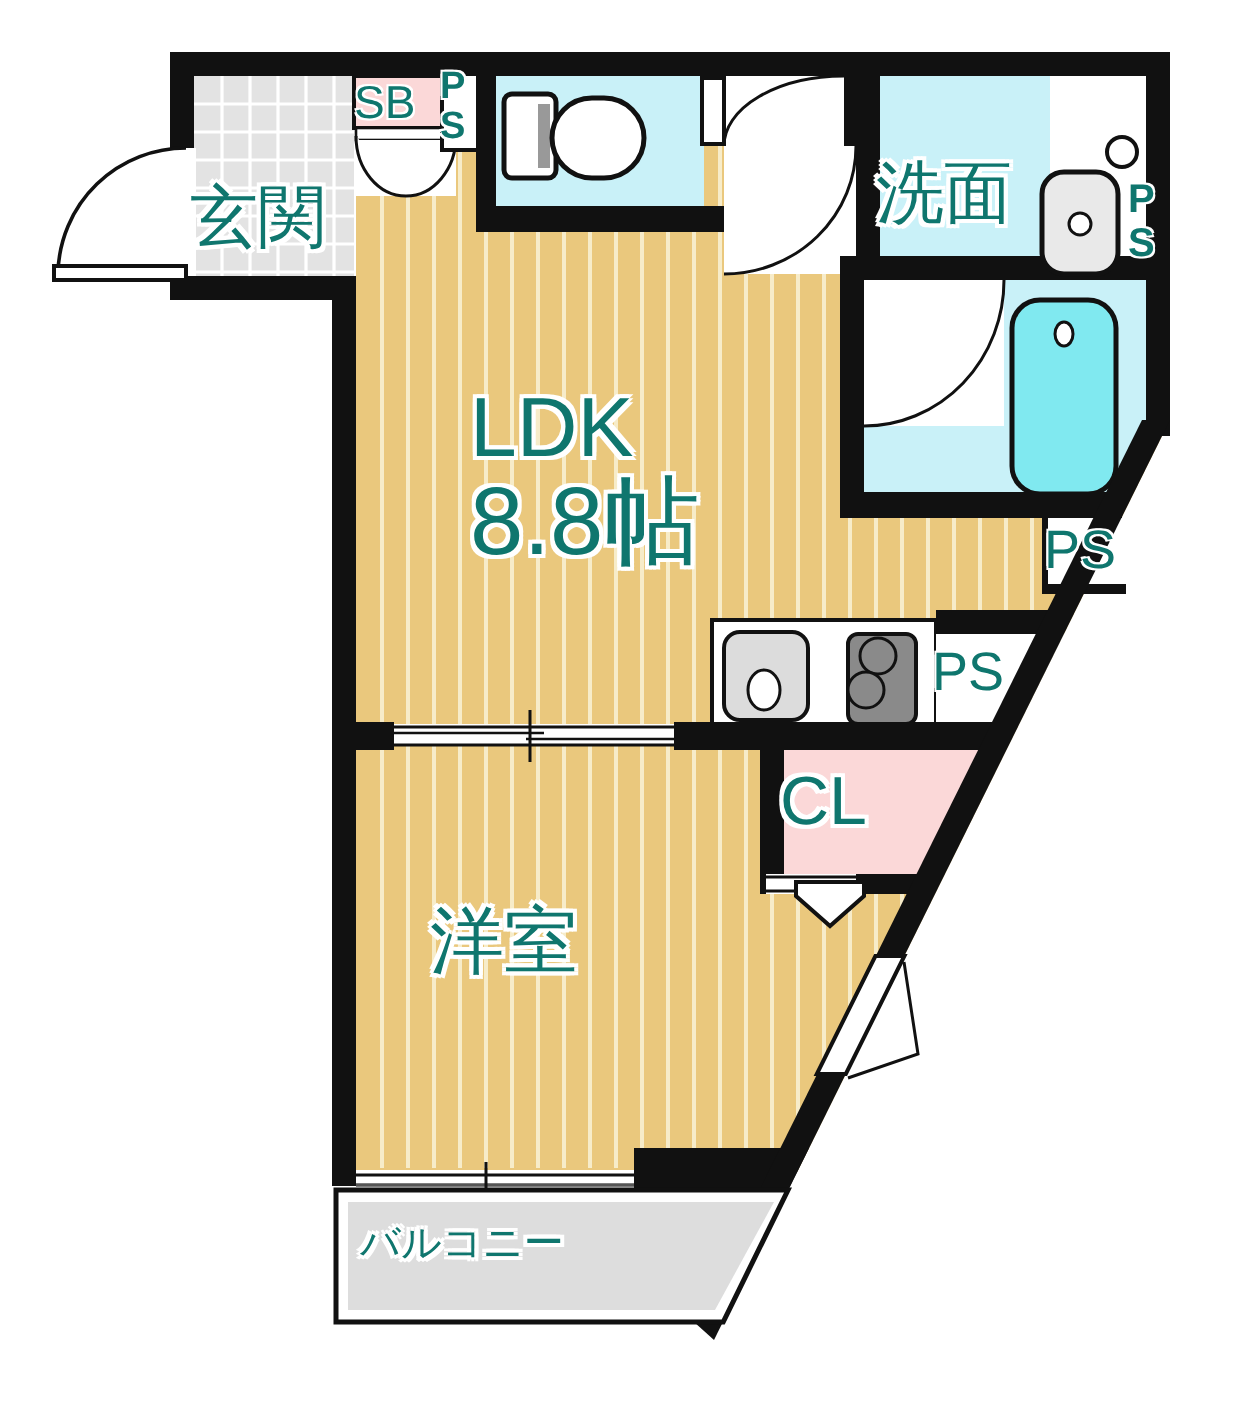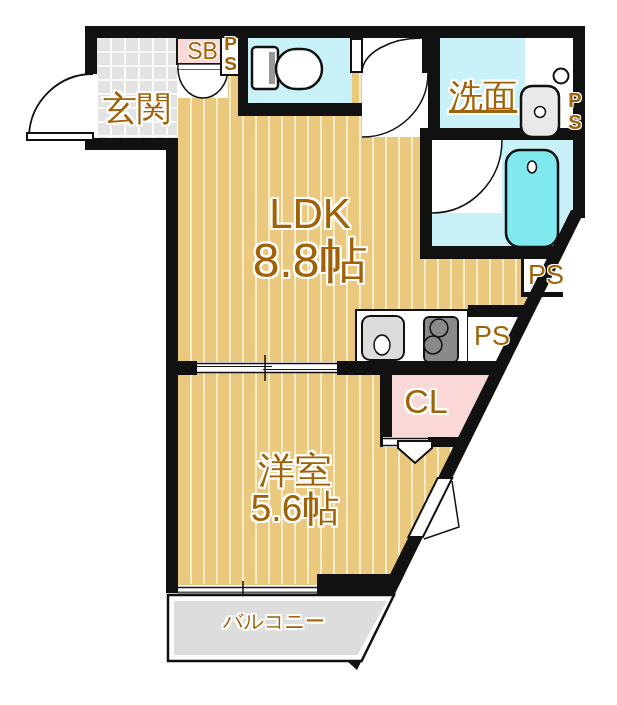--- a/index.html
+++ b/index.html
@@ -1,19 +1,19 @@
 <!DOCTYPE html>
 <html><head>
 <meta charset="utf-8">
 <style>
   html,body{margin:0;padding:0;background:#fff;}
   .plan{position:relative;width:617px;height:705px;background:#ffffff;overflow:hidden;
         font-family:"Liberation Sans","DejaVu Sans",sans-serif;}
   .plan svg{position:absolute;left:0;top:0;}
-  .lbl{position:absolute;color:#a16207;text-align:center;white-space:pre-line;
+  .lbl{position:absolute;color:#0f766e;white-space:pre-line;
        text-shadow:-2px -2px 0 #fff,2px -2px 0 #fff,-2px 2px 0 #fff,2px 2px 0 #fff,
                    0 -2px 0 #fff,0 2px 0 #fff,-2px 0 0 #fff,2px 0 0 #fff;}
   .lbl.sm{text-shadow:-1px -1px 0 #fff,1px -1px 0 #fff,-1px 1px 0 #fff,1px 1px 0 #fff;}
 </style>
 </head>
 <body>
 
 <div class="plan">
   <svg width="617" height="705" viewBox="0 0 617 705">
 
@@ -173,24 +173,23 @@
     <g>
       <polygon points="168,595 394,595 361.6,661 168,661" fill="#fff" stroke="#111" stroke-width="2.5"></polygon>
       <polygon points="174,601 387,601 357.5,655 174,655" fill="#dddddd"></polygon>
     </g>
   </svg>
 
   <div class="lbl" style="left:95px;  top:86px;  width:84px;  font-size:34px;">玄関</div>
   <div class="lbl sm" style="left:177px; top:39px;  width:51px;  font-size:23px; line-height:25px;">SB</div>
   <div class="lbl sm" style="left:220px; top:34px;  width:21px;  font-size:19px; line-height:20px; font-weight:bold;">P
 S</div>
-  <div class="lbl" style="left:438px; top:74px;  width:90px;  font-size:34px;text-decoration:underline;">洗面</div>
+  <div class="lbl" style="left:438px; top:74px;  width:90px;  font-size:34px;">洗面</div>
   <div class="lbl sm" style="left:564px; top:89px;  width:22px;  font-size:20px; line-height:22px; font-weight:bold;">P
 S</div>
   <div class="lbl" style="left:235px; top:190px; width:150px; font-size:42px;">LDK</div>
   <div class="lbl" style="left:235px; top:229px; width:150px; font-size:48px;">8.8帖</div>
   <div class="lbl sm" style="left:522px; top:260px; width:48px;  font-size:27px;">PS</div>
   <div class="lbl sm" style="left:466px; top:321px; width:52px;  font-size:27px;">PS</div>
   <div class="lbl" style="left:215px; top:446px; width:160px; font-size:37px;">洋室</div>
   <div class="lbl" style="left:390px; top:382px; width:72px;  font-size:34px;">CL</div>
-  <div class="lbl" style="left:215px; top:484px; width:160px; font-size:37px;">5.6帖</div>
   <div class="lbl" style="left:180px; top:608px; width:188px; font-size:20px;">バルコニー</div>
 </div>
 
 </body></html>

